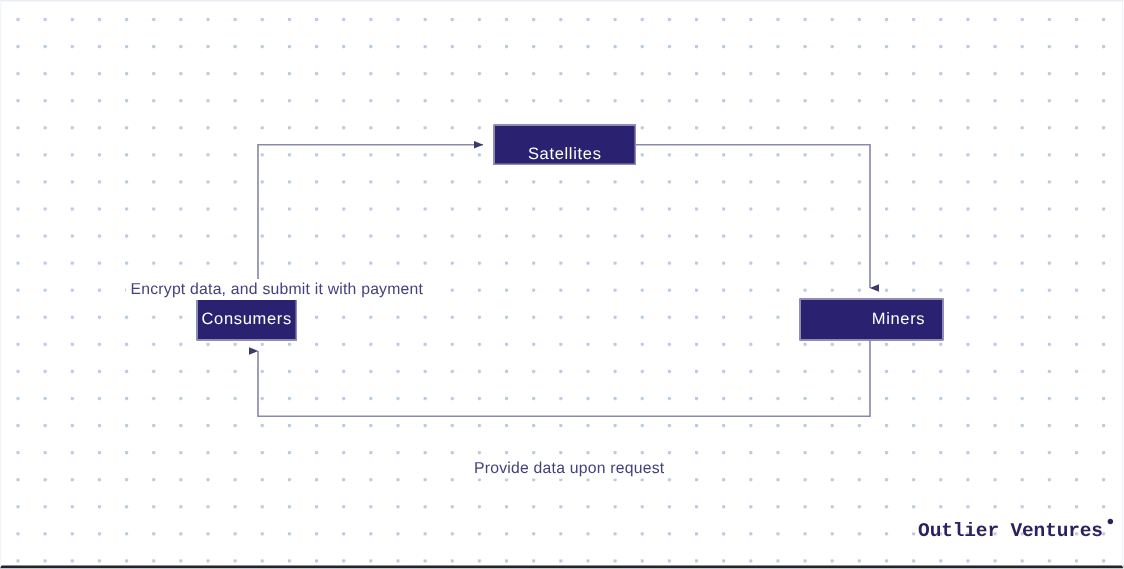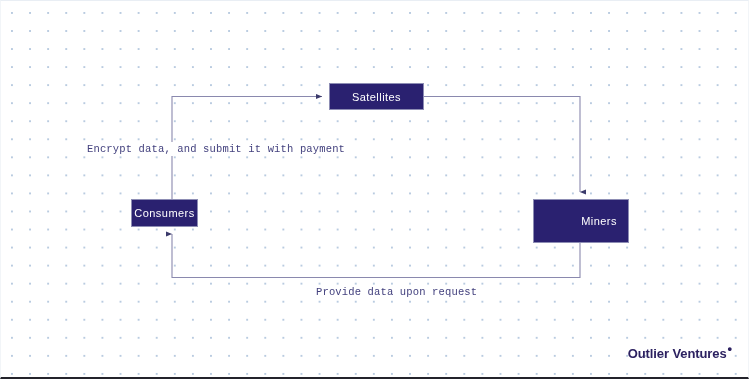--- a/index.html
+++ b/index.html
@@ -48,51 +48,52 @@
     display: flex;
     align-items: center;
     justify-content: center;
     color: #ffffff;
     font-size: 11px;
     letter-spacing: 0.45px;
     font-family: "Liberation Sans", sans-serif;
     white-space: nowrap;
   }
 
-  #node-satellites { left: 328px; top: 82px;  width: 95px; height: 27px; }
+  #node-satellites { left: 328px; top: 82px;  width: 95px; height: 27px; align-items: flex-end; }
   #node-consumers  { left: 130px; top: 198px; width: 67px; height: 28px; }
-  #node-miners     { left: 532px; top: 198px; width: 96px; height: 44px; padding-left: 36px; }
+  #node-miners     { left: 532px; top: 198px; width: 96px; height: 28px; padding-left: 36px; }
 
   
   .edge-label {
     position: absolute;
     color: #43417e;
     font-size: 10.5px;
     letter-spacing: 0.15px;
     white-space: nowrap;
-    font-family: Liberation Mono, monospace;
+    font-family: Liberation Sans, sans-serif;
     background: #ffffff;
     padding: 0 3px;
     line-height: 14px;
+    margin-top: 44px;
   }
 
   #label-encrypt  { left: 83px;  top: 141px; }
   #label-distribute { left: 492px; top: 141px; }
-  #label-provide  { left: 312px; top: 284px; }
+  #label-provide  { left: 312px; top: 260px; }
 
   
   #brand {
     position: absolute;
-    right: 16px;
+    right: 4px;
     bottom: 16px;
     color: #2c2160;
     font-size: 13px;
     font-weight: bold;
     letter-spacing: -0.1px;
-    font-family: Liberation Sans, sans-serif;
+    font-family: Liberation Mono, monospace;
     white-space: nowrap;
   }
   #brand .brand-dot {
     font-size: 13px;
     vertical-align: super;
     line-height: 0;
     margin-left: 1px;
   }
 </style>
 </head>

